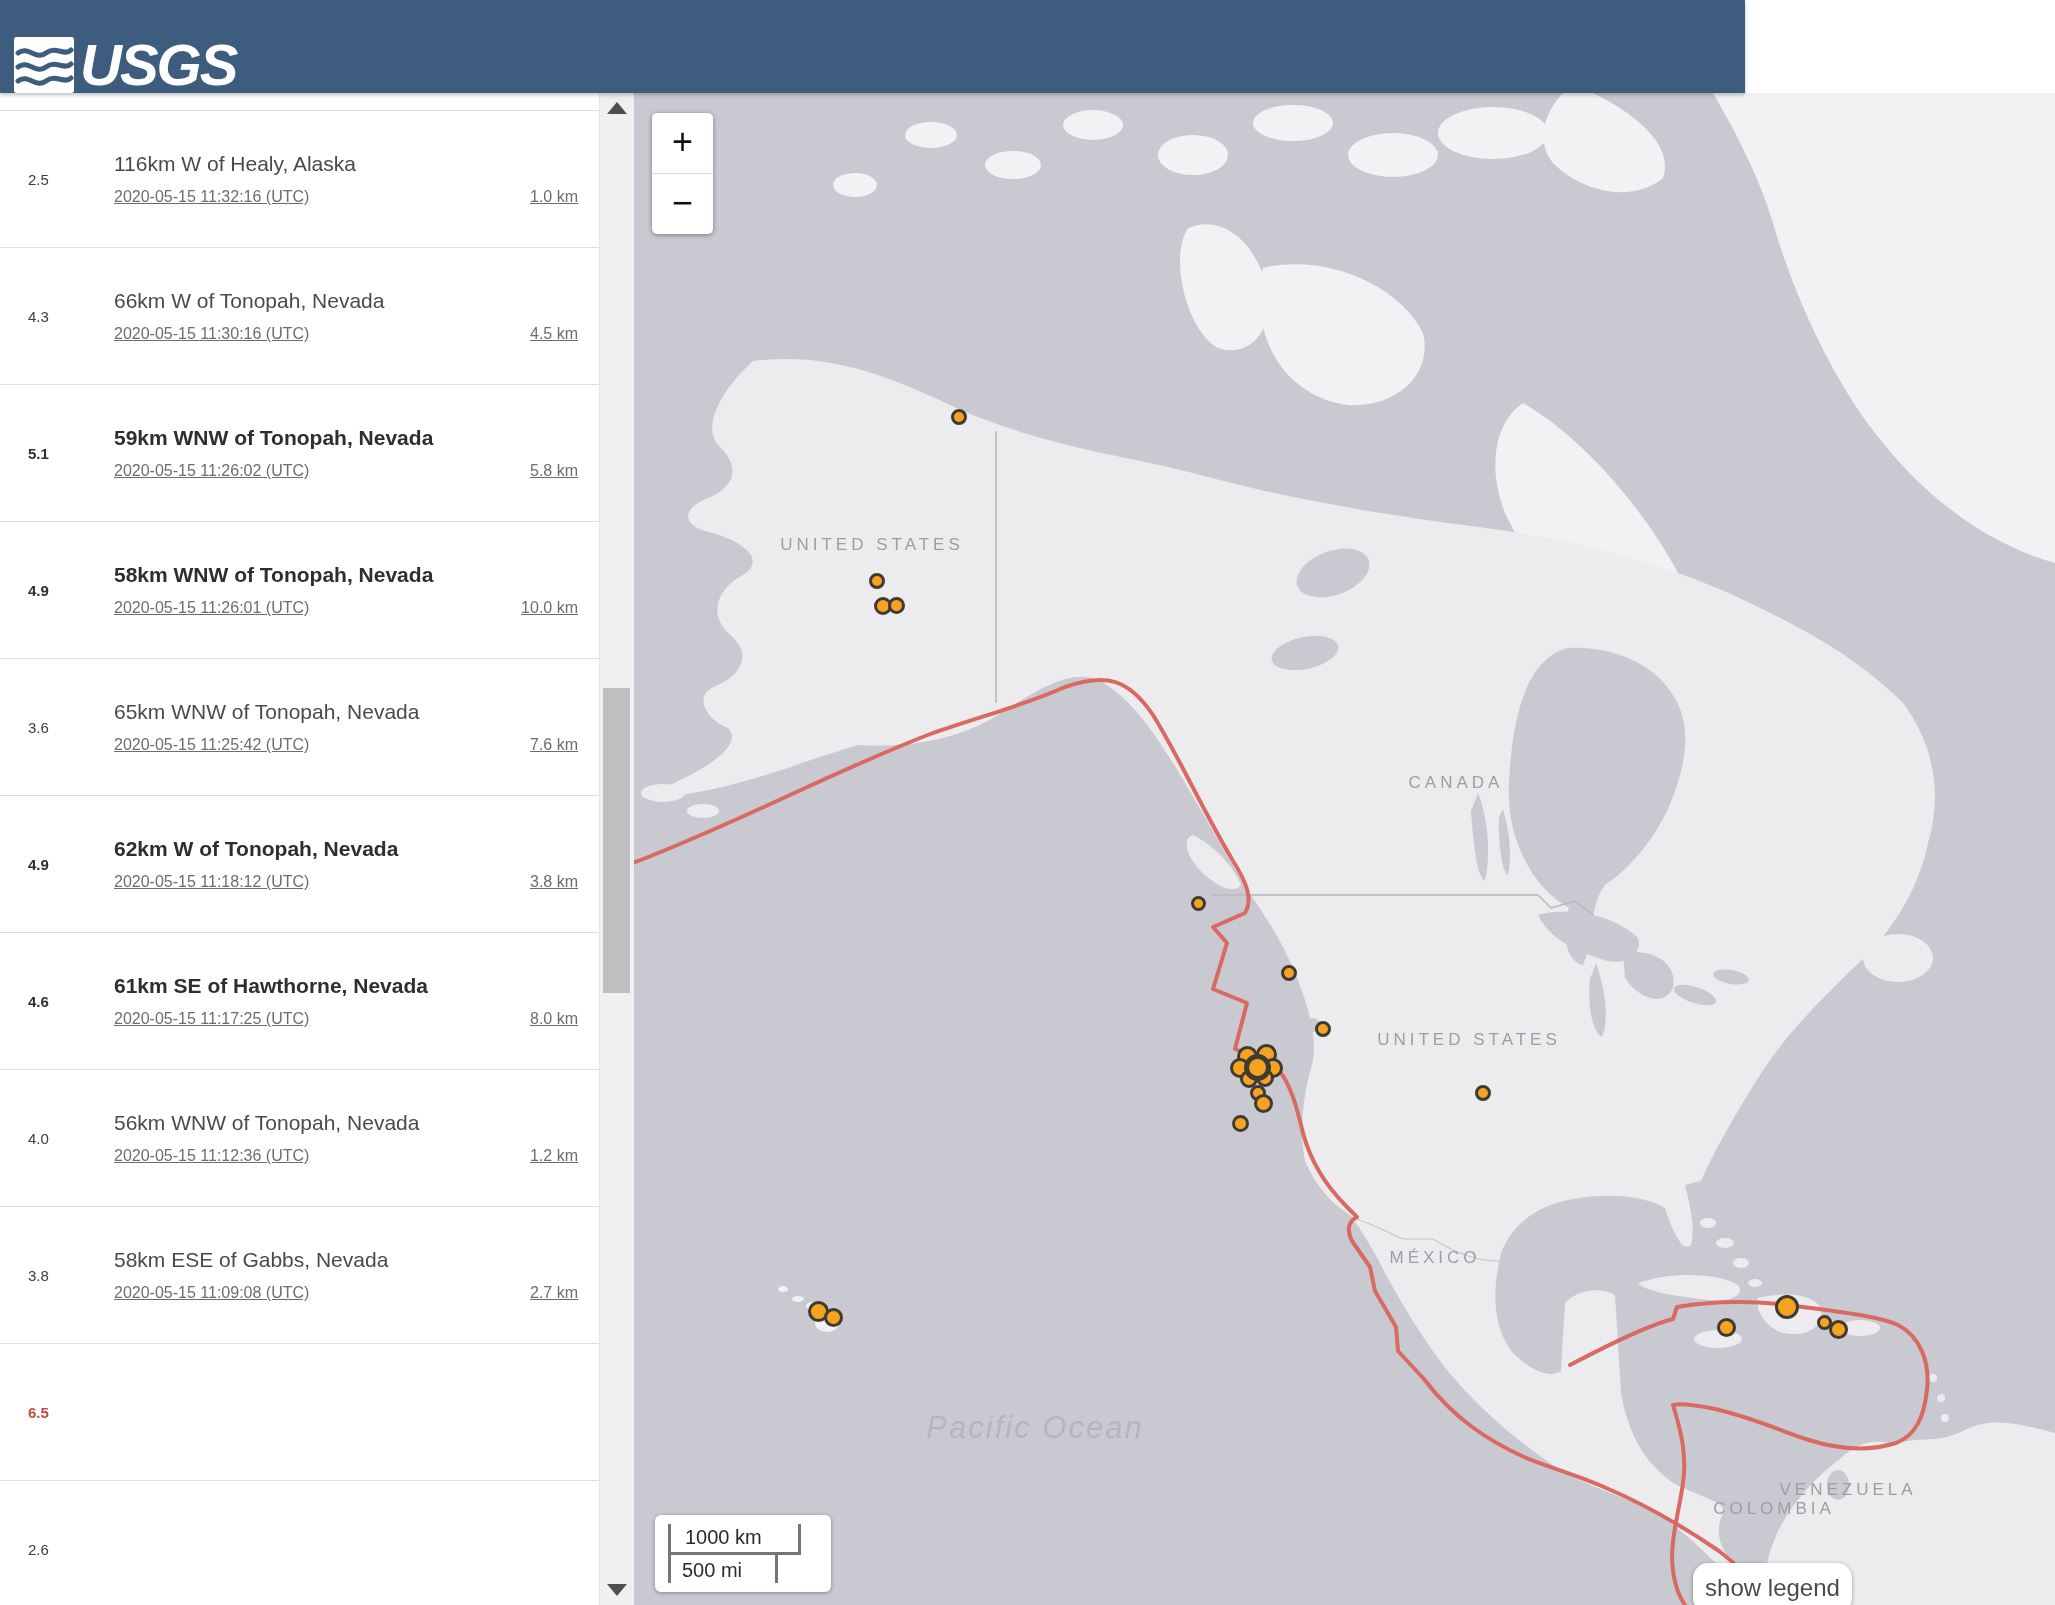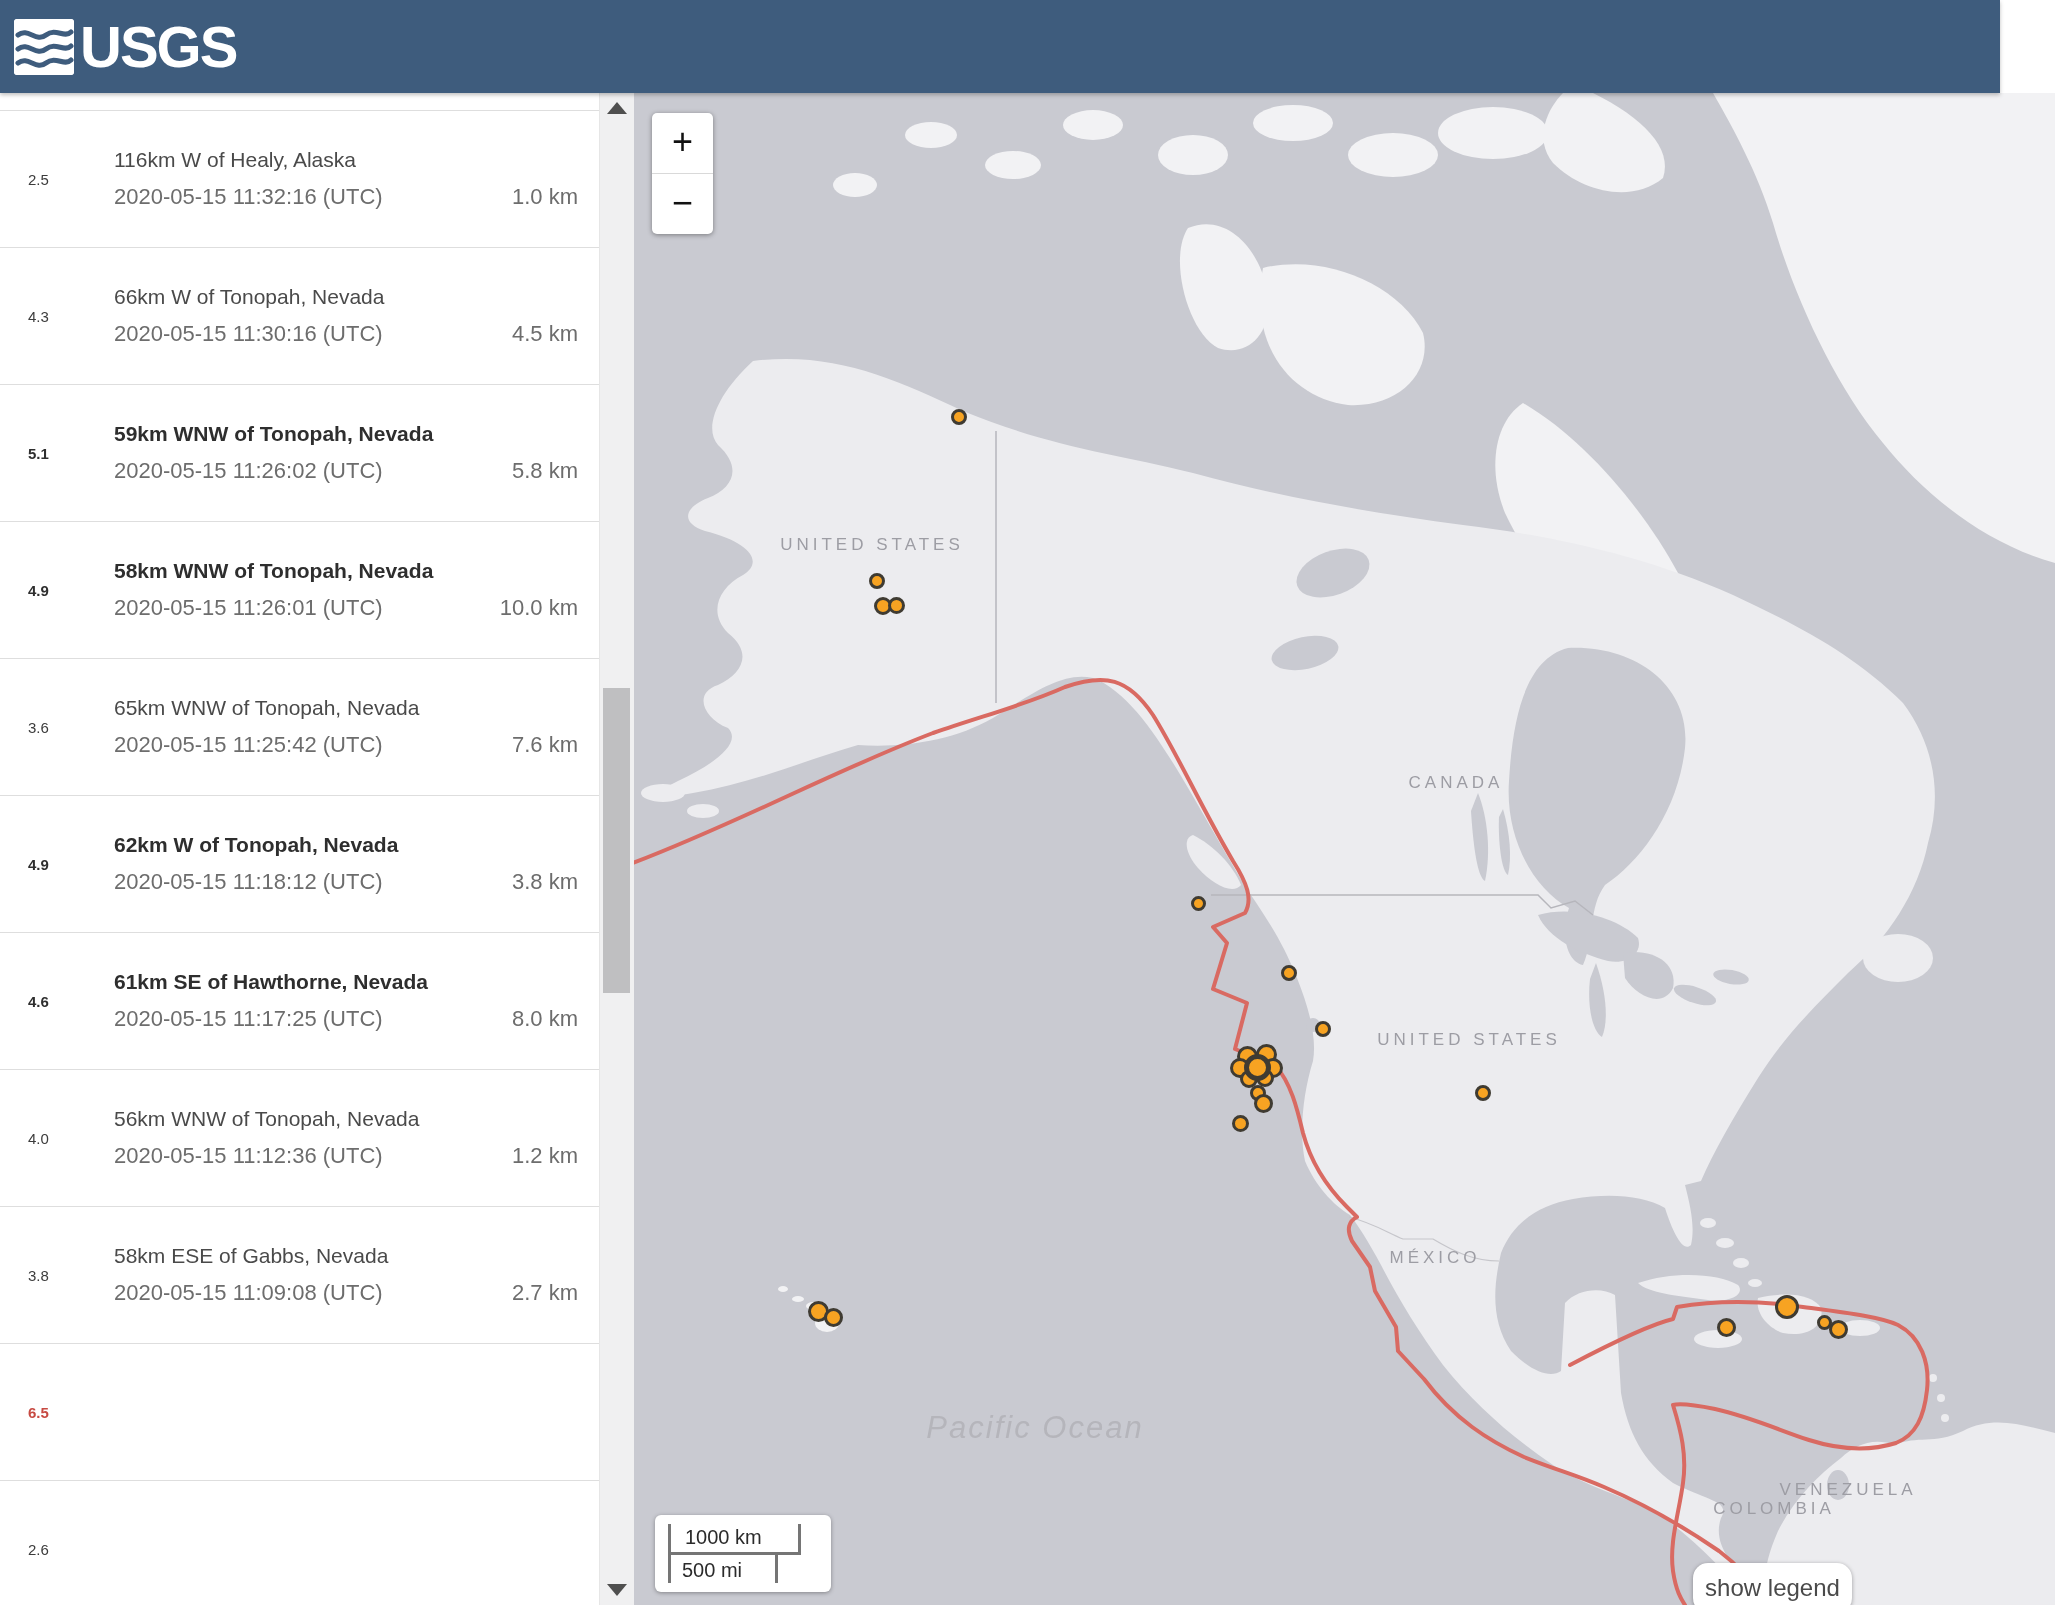--- a/index.html
+++ b/index.html
@@ -2,23 +2,23 @@
 <html><head>
 <meta charset="utf-8">
 <style>
   html,body{margin:0;padding:0;}
   body{
     width:2055px;height:1605px;overflow:hidden;position:relative;
     font-family:"Liberation Sans", sans-serif;background:#fff;
   }
   
   .header{
-    position:absolute;top:0;left:0;width:2000px;height:93px;
+    position:absolute;top:0;left:0;width:1745px;height:93px;
     background:#3e5c7d;z-index:50;box-shadow:0 2px 4px rgba(0,0,0,.25);
-    display:flex;align-items:center;
+    display:flex;align-items:flex-end;font-style:italic;
   }
   .logo{display:flex;align-items:center;margin-left:14px;cursor:pointer;}
   .logo-box{width:60px;height:56px;background:#fff;border-radius:3px;display:block;}
   .logo-text{
     color:#fff;font-size:58px;font-weight:bold;letter-spacing:-2px;
     margin-left:6px;line-height:56px;
   }
   
   .list-panel{
     position:absolute;top:93px;left:0;width:599px;height:1512px;
@@ -27,21 +27,21 @@
   .partial-row{height:17px;border-bottom:1px solid #dedede;}
   .eq-row{
     display:flex;align-items:center;height:136px;
     border-bottom:1px solid #dedede;cursor:pointer;background:#fff;
   }
   .mag{
     width:86px;padding-left:28px;font-size:15px;color:#3c3c3c;flex-shrink:0;
   }
   .eq-main{flex:1;padding-right:21px;display:flex;flex-direction:column;gap:12px;}
   .loc{font-size:21px;color:#4a4a4a;}
-  .meta{display:flex;justify-content:space-between;font-size:22px;color:#6d6d6d;}
+  .meta{display:flex;justify-content:space-between;font-size:16px;color:#6d6d6d;text-decoration:underline;}
   .eq-row.bold .mag,.eq-row.bold .loc{font-weight:bold;color:#2e2e2e;}
   .eq-row.red  .mag,.eq-row.red  .loc{font-weight:bold;color:#c74a42;}
   
   .scrollbar{
     position:absolute;top:93px;left:599px;width:34px;height:1512px;
     background:#f0f0f1;border-left:1px solid #e6e6e6;z-index:11;
   }
   .sb-arrow{position:absolute;left:7px;width:0;height:0;cursor:pointer;
     border-left:10px solid transparent;border-right:10px solid transparent;}
   .sb-arrow.up{top:9px;border-bottom:12px solid #4f4f4f;}

